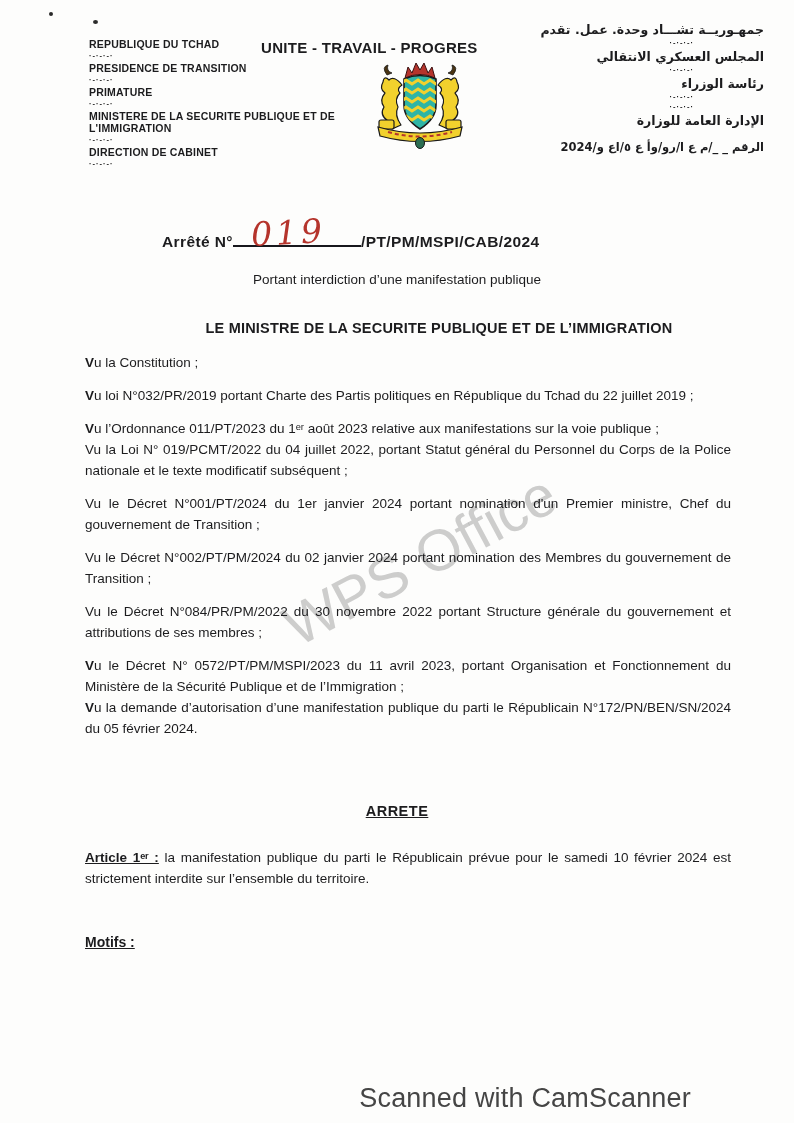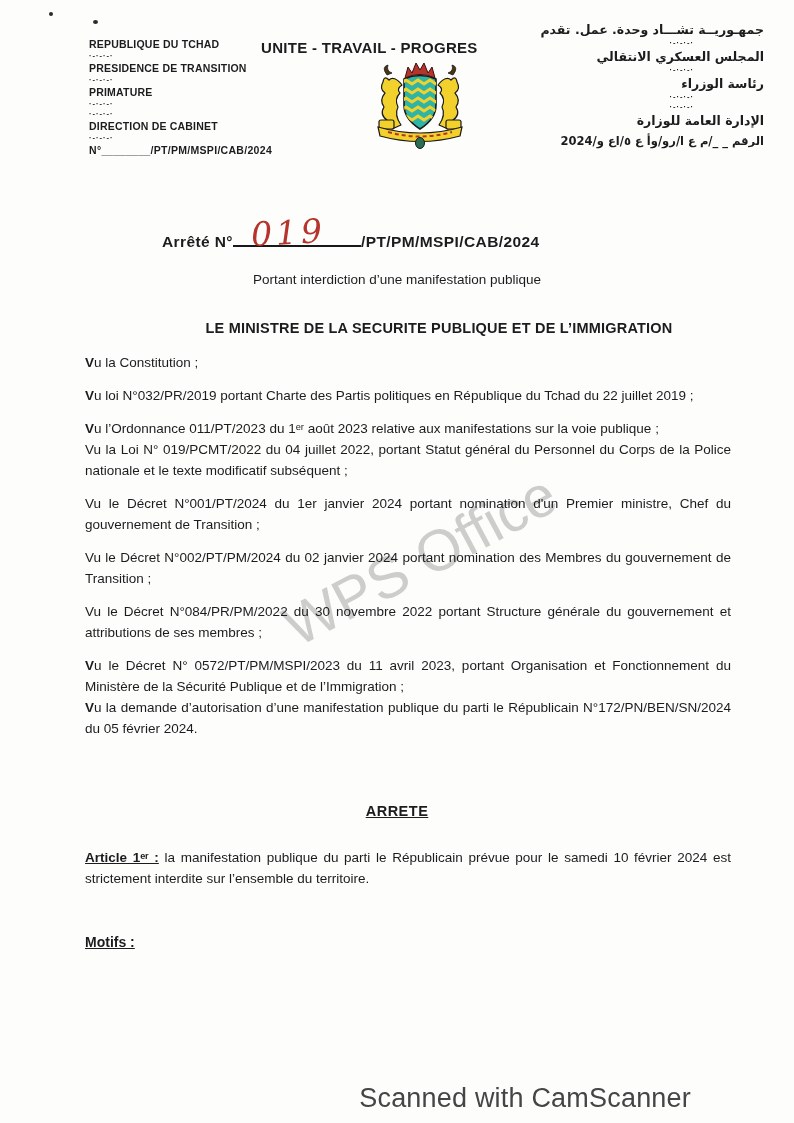--- a/index.html
+++ b/index.html
@@ -19,21 +19,21 @@
   
   .hdr-left{position:absolute;left:89px;top:38px;width:300px;}
   .hl-line{font-size:10.5px;font-weight:bold;line-height:12px;letter-spacing:.2px;}
   .hl-sep{font-size:7.5px;font-weight:bold;line-height:7px;margin:2px 0 3px;letter-spacing:1px;color:#222;}
   .hdr-ref{font-size:10.5px;font-weight:bold;letter-spacing:.3px;margin-top:1px;}
   .hdr-motto{position:absolute;left:261px;top:39px;font-size:15px;font-weight:bold;letter-spacing:.3px;}
   .arms{position:absolute;left:368px;top:58px;width:104px;height:94px;}
   .hdr-right{position:absolute;right:30px;top:22px;width:270px;text-align:right;direction:rtl;}
   .ar-line{font-size:12.5px;font-weight:bold;line-height:15px;font-family:"DejaVu Sans","Liberation Sans",sans-serif;}
   .ar-sep{font-size:7.5px;font-weight:bold;line-height:7px;margin:2px 70px 3px 0;letter-spacing:1px;direction:ltr;}
-  .ar-ref{font-size:11.5px;font-weight:bold;margin-top:6px;font-family:"DejaVu Sans","Liberation Sans",sans-serif;}
+  .ar-ref{font-size:11.5px;font-weight:bold;margin-top:12px;font-family:"DejaVu Sans","Liberation Sans",sans-serif;}
 
   
   .title-line{position:absolute;left:162px;top:229px;font-size:15.5px;font-weight:bold;letter-spacing:.4px;white-space:nowrap;}
   .num-slot{display:inline-block;width:128px;border-bottom:2px solid #17171c;position:relative;height:16px;vertical-align:baseline;}
   .hand-number{
     position:absolute;left:18px;bottom:-7px;
     font-family:"DejaVu Serif",serif;font-style:italic;font-weight:normal;
     font-size:33px;letter-spacing:4px;transform:rotate(-3deg);
   }
   .subtitle{position:absolute;left:0;top:272px;width:794px;text-align:center;font-size:13.5px;}
@@ -73,25 +73,25 @@
   <div class="watermark">WPS Office</div>
 
   <div class="hdr-left">
     <div>
         <div class="hl-line">REPUBLIQUE DU TCHAD</div>
         <div class="hl-sep">·-·-·-·</div>
         <div class="hl-line">PRESIDENCE DE TRANSITION</div>
         <div class="hl-sep">·-·-·-·</div>
         <div class="hl-line">PRIMATURE</div>
         <div class="hl-sep">·-·-·-·</div>
+        <div class="hl-line">MINISTERE DE LA SECURITE PUBLIQUE ET DE L'IMMIGRATION</div>
         <div class="hl-sep">·-·-·-·</div>
         <div class="hl-line">DIRECTION DE CABINET</div>
         <div class="hl-sep">·-·-·-·</div>
       </div>
-    <div class="hdr-ref">N°________/PT/PM/MSPI/CAB/2024</div>
   </div>
 
   <div class="hdr-motto">UNITE - TRAVAIL - PROGRES</div>
 
   <div class="arms">
     <svg viewBox="0 0 104 92" width="104" height="94" aria-hidden="true">
 
       <path d="M37 19 L40 8 L44 14 L48 4 L52 11 L56 4 L60 14 L64 8 L67 19 Q52 12 37 19 Z" fill="#b5342c" stroke="#3a1010" stroke-width="1"></path>
 
       <g fill="#f2d12d" stroke="#1a1a1a" stroke-width="1.2" stroke-linejoin="round">

